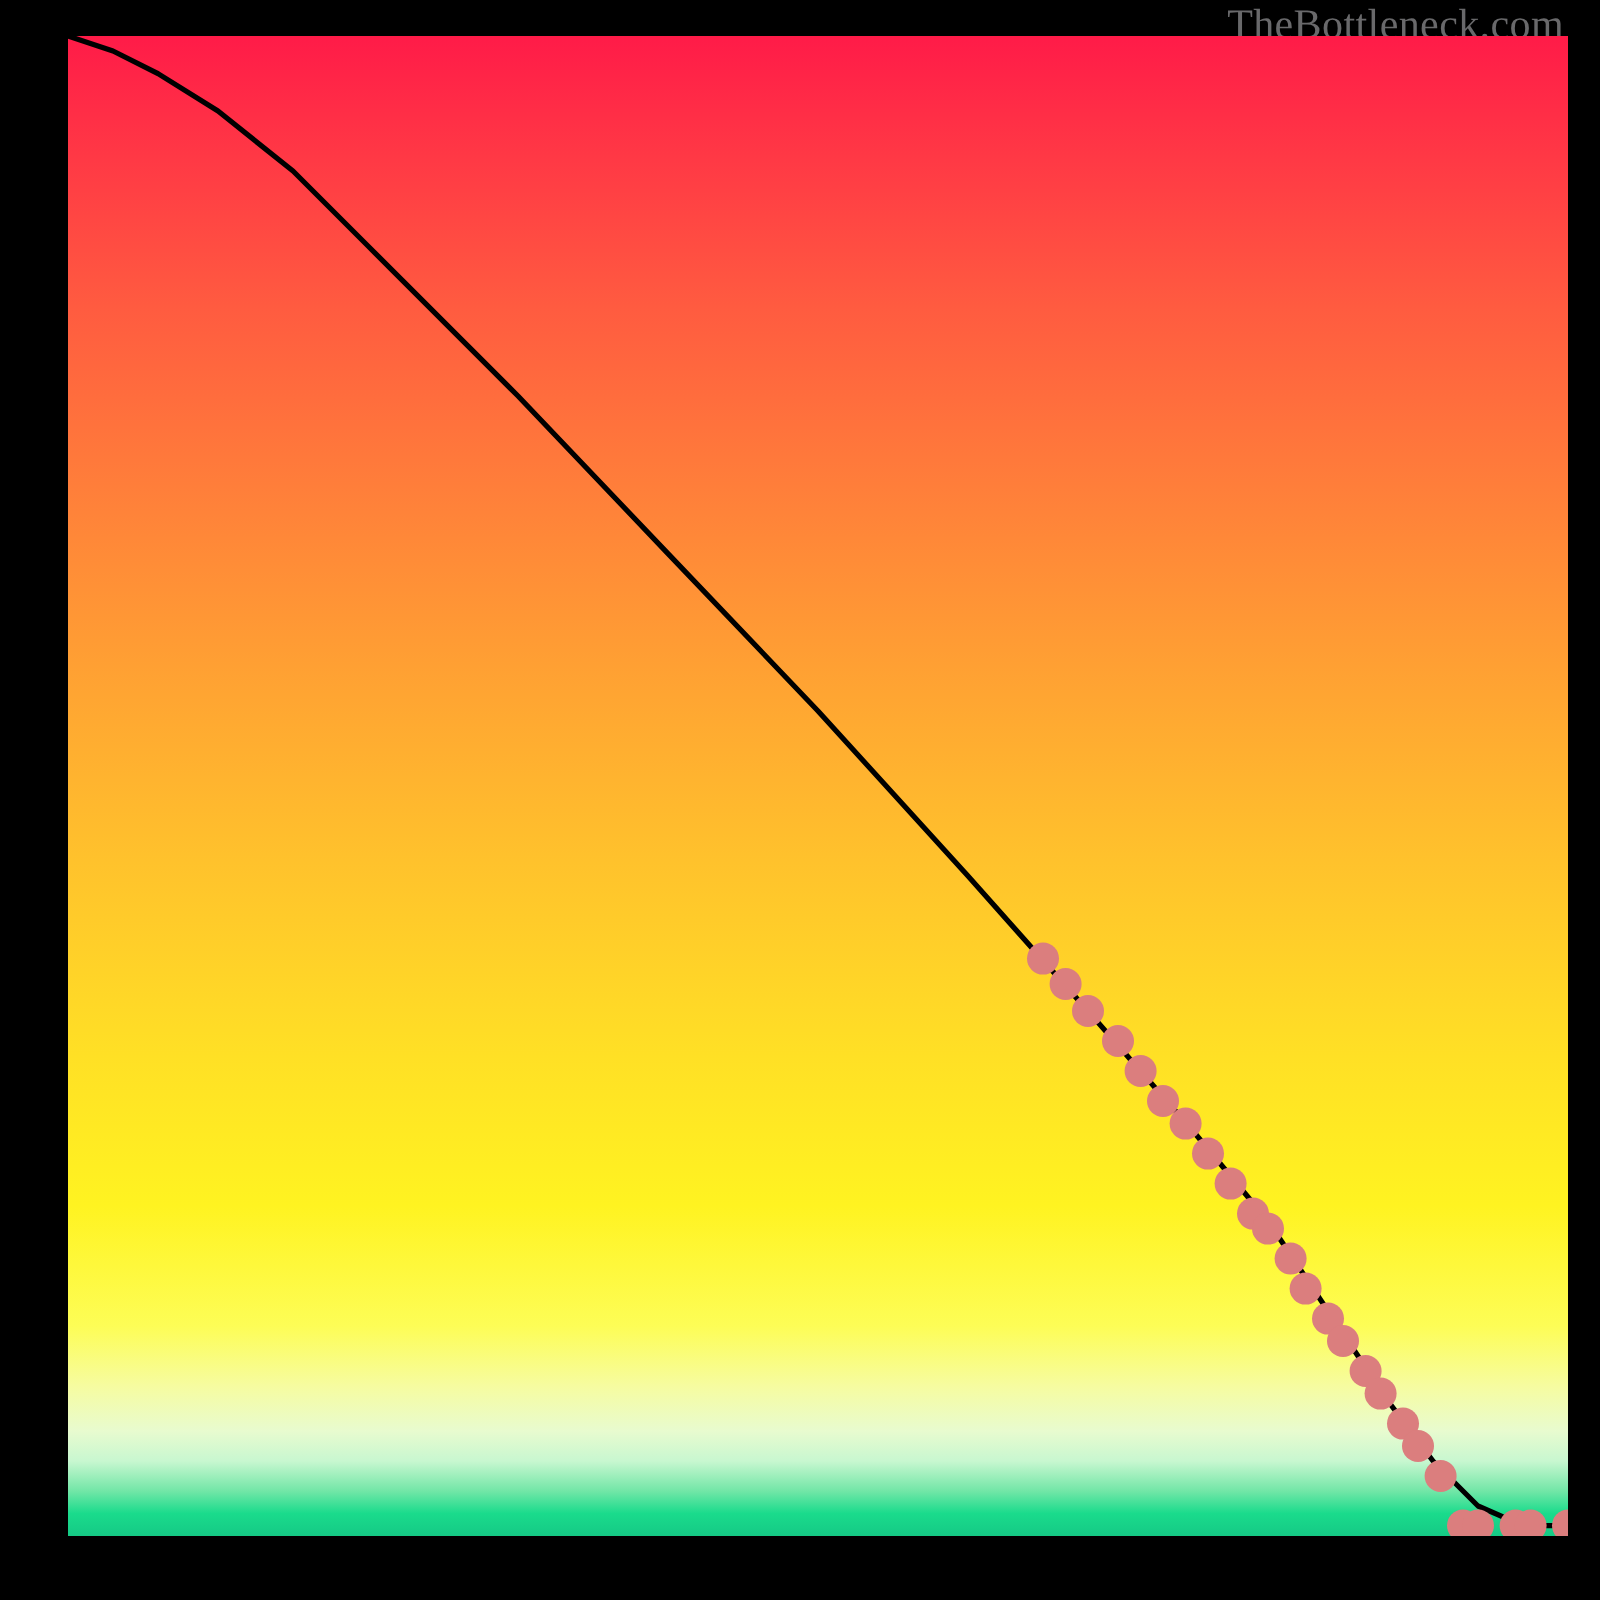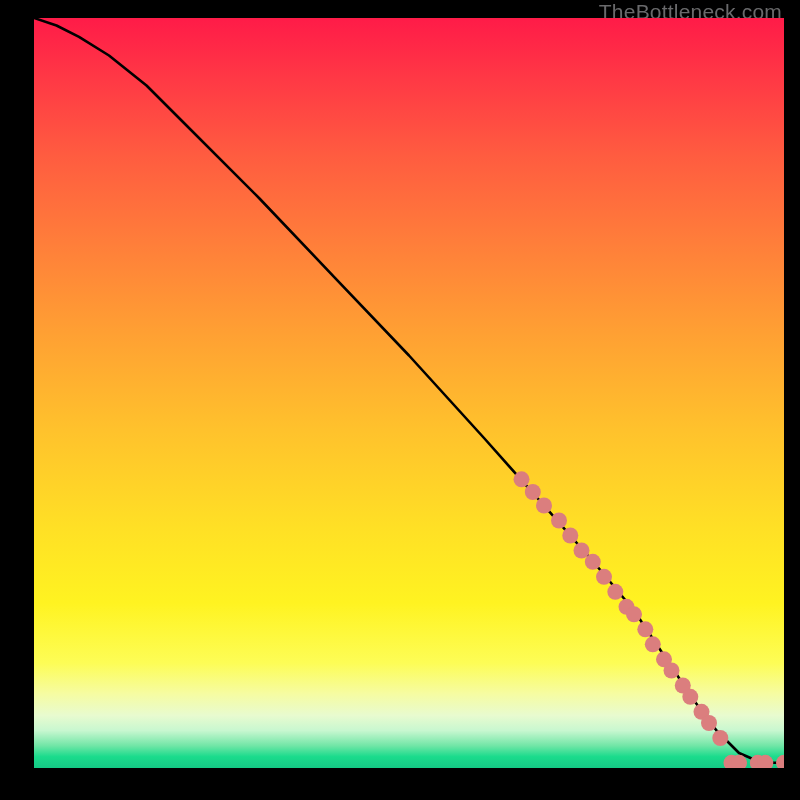--- a/index.html
+++ b/index.html
@@ -39,21 +39,21 @@
       #c8f7d0 95%,
       #72e6a7 97%,
       #1adb8c 98.5%,
       #15c985 100%
     );
   }
   .watermark {
     position: absolute;
     top: 0px;
     right: 18px;
-    font-family: Liberation Sans, sans-serif;
+    font-family: Liberation Serif, serif;
     font-size: 21px;
     font-weight: 500;
     color: #69696b;
     letter-spacing: 0.2px;
     user-select: none;
   }
   svg.curve {
     position: absolute;
     left: 0;
     top: 0;

